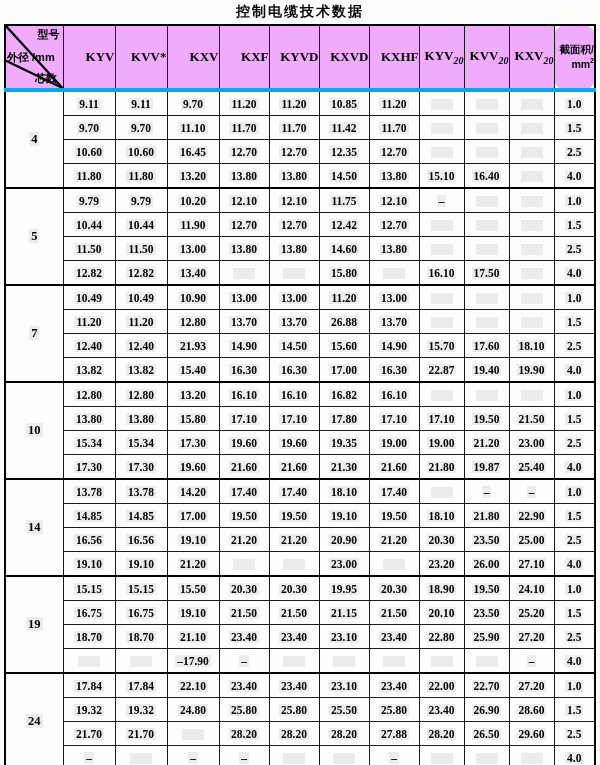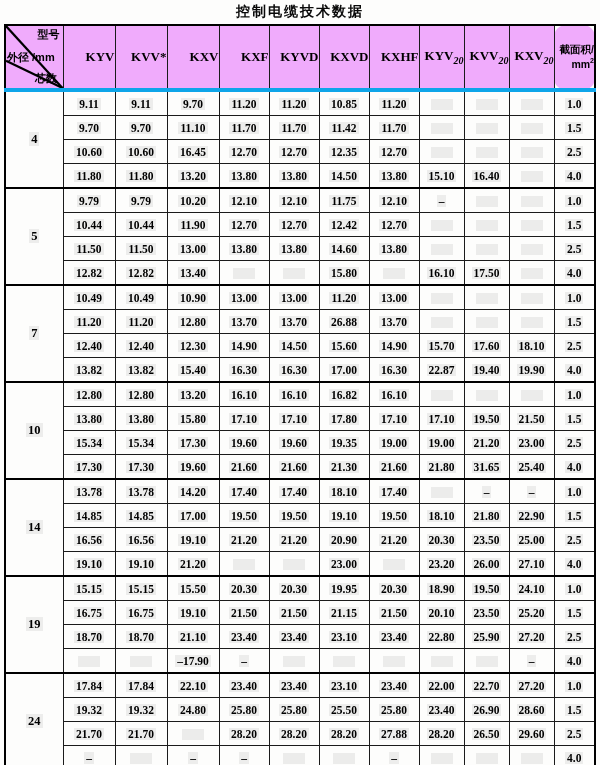--- a/index.html
+++ b/index.html
@@ -202,21 +202,21 @@
           <td><span class="val">26.88</span></td>
           <td><span class="val">13.70</span></td>
           <td><span class="ghost"></span></td>
           <td><span class="ghost"></span></td>
           <td><span class="ghost"></span></td>
           <td><span class="val">1.5</span></td>
         </tr>
         <tr>
           <td><span class="val">12.40</span></td>
           <td><span class="val">12.40</span></td>
-          <td><span class="val">12.30</span></td>
+          <td><span class="val">21.93</span></td>
           <td><span class="val">14.90</span></td>
           <td><span class="val">14.50</span></td>
           <td><span class="val">15.60</span></td>
           <td><span class="val">14.90</span></td>
           <td><span class="val">15.70</span></td>
           <td><span class="val">17.60</span></td>
           <td><span class="val">18.10</span></td>
           <td><span class="val">2.5</span></td>
         </tr>
         <tr>
@@ -274,21 +274,21 @@
         </tr>
         <tr>
           <td><span class="val">17.30</span></td>
           <td><span class="val">17.30</span></td>
           <td><span class="val">19.60</span></td>
           <td><span class="val">21.60</span></td>
           <td><span class="val">21.60</span></td>
           <td><span class="val">21.30</span></td>
           <td><span class="val">21.60</span></td>
           <td><span class="val">21.80</span></td>
-          <td><span class="val">31.65</span></td>
+          <td><span class="val">19.87</span></td>
           <td><span class="val">25.40</span></td>
           <td><span class="val">4.0</span></td>
         </tr>
         <tr class="gstart">
           <td rowspan="4" class="core"><span class="val">14</span></td>
           <td><span class="val">13.78</span></td>
           <td><span class="val">13.78</span></td>
           <td><span class="val">14.20</span></td>
           <td><span class="val">17.40</span></td>
           <td><span class="val">17.40</span></td>

